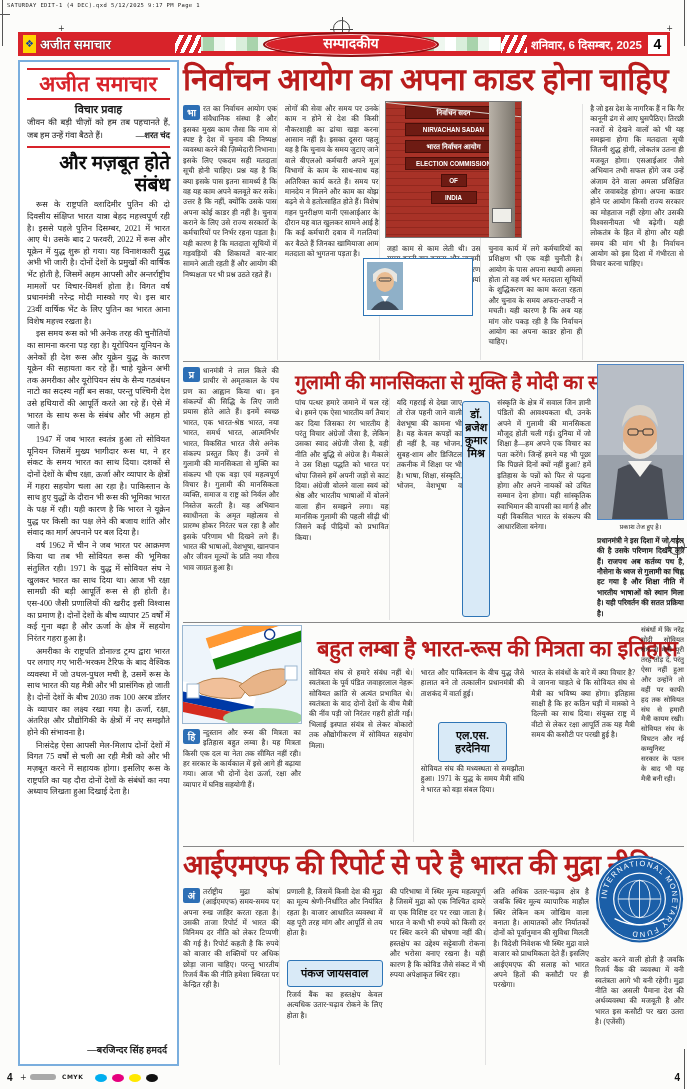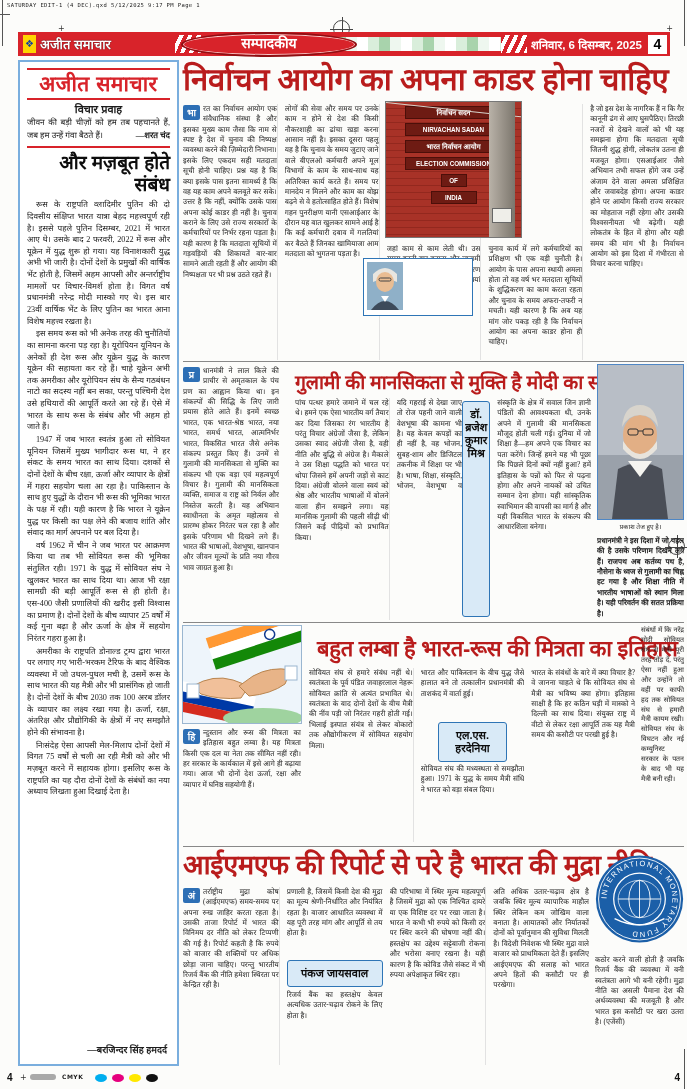--- a/index.html
+++ b/index.html
@@ -15,21 +15,21 @@
   .crosshair:after{top:50%;left:-4px;height:1px;width:23px;}
   .plus{position:absolute;font:8px "DejaVu Sans",sans-serif;color:#333;}
   
   .masthead{position:absolute;left:18px;top:32px;width:652px;height:24px;background:#d8232a;
             display:flex;align-items:center;}
   .brandwrap{display:flex;align-items:center;gap:4px;padding-left:5px;width:150px;}
   .brandlogo{width:13px;height:18px;background:#ffd400;color:#1440a0;font:bold 10px/18px "DejaVu Sans",sans-serif;text-align:center;}
   .brandname{color:#fff;font:bold 13px "Liberation Sans",sans-serif;text-shadow:0 0 1px #000;}
   .mid-strip{position:relative;flex:1;height:14px;margin:14px 8px;
      background:repeating-linear-gradient(90deg,#ffffff 0 11px,#d9eedb 11px 22px,#a8d3ac 22px 33px,#eef7ef 33px 44px);
-     display:flex;align-items:center;justify-content:flex-start;}
+     display:flex;align-items:center;justify-content:center;}
   .mid-strip:before,.mid-strip:after{content:"";position:absolute;top:-2px;bottom:-2px;width:26px;
      background:repeating-linear-gradient(115deg,#d8232a 0 4px,#ffffff 4px 8px);}
   .mid-strip:before{left:-6px;} .mid-strip:after{right:-6px;}
   .section-oval{position:relative;z-index:2;width:172px;height:21px;background:#d8232a;border:2px solid #8f0e12;
      border-radius:50%;color:#fff;font:bold 14px/18px "Liberation Sans",sans-serif;text-align:center;
      box-shadow:0 0 0 1px #f7c9c9 inset;}
   .mh-date{color:#fff;font:bold 11.5px "Liberation Sans",sans-serif;white-space:nowrap;padding:0 6px 0 2px;}
   .mh-page{width:19px;height:19px;background:#fff;color:#000;font:bold 14px/19px "Liberation Sans",sans-serif;
      text-align:center;margin-right:3px;}
   

